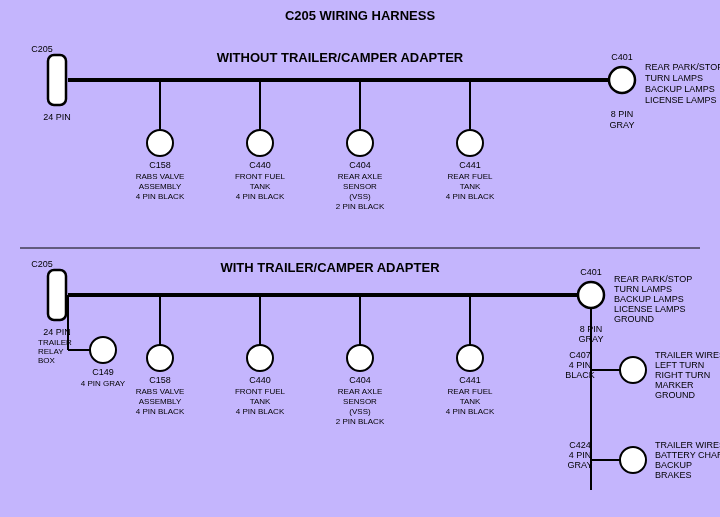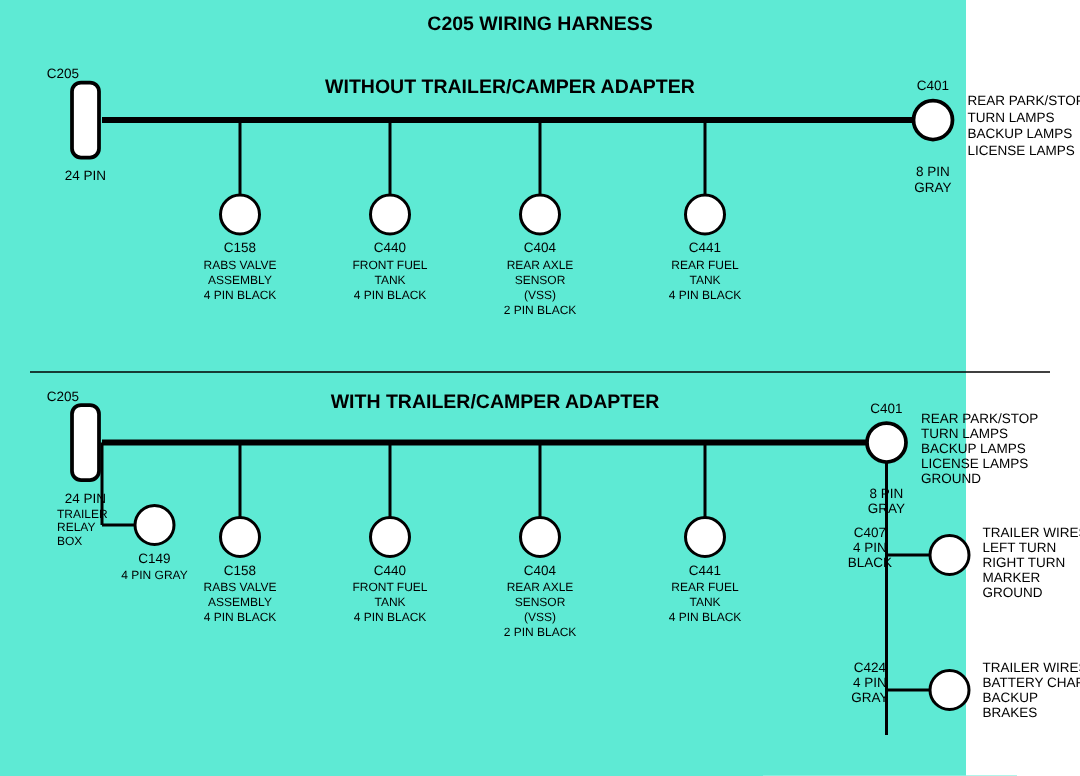--- a/index.html
+++ b/index.html
@@ -7,24 +7,24 @@
       width: 720px;
       height: 517px;
       background: #fff;
       font-family: Arial, sans-serif;
       font-size: 10px;
       position: relative;
       overflow: hidden;
     }
 
     .diagram-container {
-      width: 644px;
+      width: 720px;
       height: 517px;
       position: relative;
-      background: #5eead4;
+      background: #c4b5fd;
     }
 
     
     svg {
       position: absolute;
       top: 0;
       left: 0;
       width: 720px;
       height: 517px;
     }

